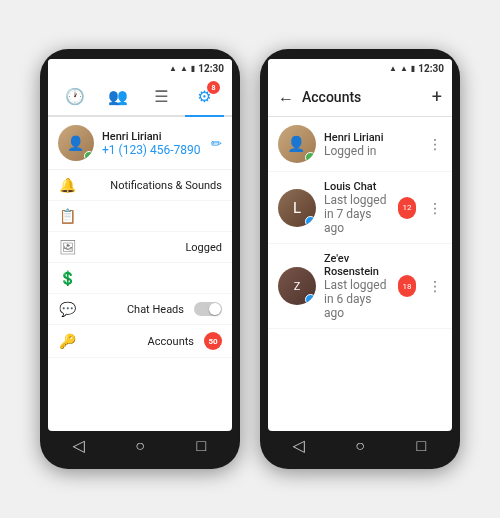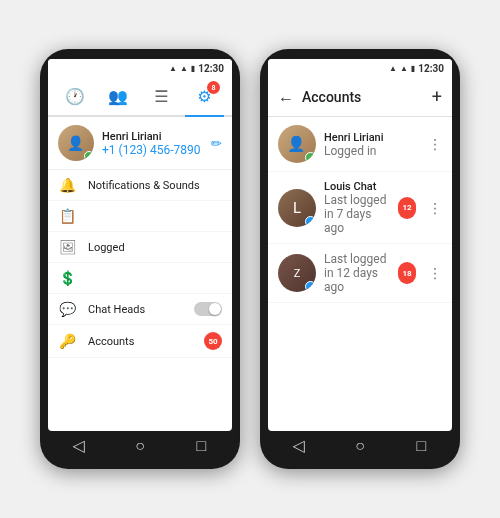--- a/index.html
+++ b/index.html
@@ -155,21 +155,21 @@
     .edit-icon { color: #2196F3; font-size: 13px; }
 
     .menu-item {
       display: flex;
       align-items: center;
       padding: 7px 10px;
       gap: 10px;
       border-bottom: 1px solid #f5f5f5;
     }
     .menu-icon { width: 20px; text-align: center; font-size: 14px; color: #757575; }
-    .menu-label { font-size: 11px; color: #212121; flex: 1; }
+    .menu-label { font-size: 11px; color: #212121; flex: 1; text-align: right; }
     .toggle {
       width: 28px;
       height: 14px;
       background: #ccc;
       border-radius: 7px;
       position: relative;
     }
     .toggle::after {
       content: '';
       position: absolute;
@@ -226,21 +226,21 @@
       border-radius: 50%;
       border: 1.5px solid white;
     }
     .account-info { flex: 1; }
     .account-name { font-size: 11px; font-weight: 500; color: #212121; }
     .account-status { font-size: 12px; color: #757575; }
     .msg-badge {
       background: #f44336;
       color: white;
       font-size: 8px;
-      font-weight: bold;
+      font-weight: normal;
       min-width: 18px;
       height: 22px;
       border-radius: 9px;
       display: flex;
       align-items: center;
       justify-content: center;
       padding: 0 3px;
     }
     .more-icon { color: #757575; font-size: 14px; margin-left: 4px; }
   </style>
@@ -358,21 +358,22 @@
       <span class="msg-badge">12</span>
       <span class="more-icon">⋮</span>
     </div>
 
     <div class="account-item">
       <div class="account-avatar">
         <div class="account-avatar-img" style="background: linear-gradient(135deg,#795548,#4e342e); color:white; font-size:11px;">Z</div>
         <div class="account-online" style="background:#2196F3;"></div>
       </div>
       <div class="account-info">
-        <div class="account-status">Last logged in 12 days ago</div>
+        <div class="account-name">Ze'ev Rosenstein</div>
+        <div class="account-status">Last logged in 6 days ago</div>
       </div>
       <span class="msg-badge">18</span>
       <span class="more-icon">⋮</span>
     </div>
   </div>
 
   <div class="nav-bar">
     <span class="nav-btn">◁</span>
     <span class="nav-btn">○</span>
     <span class="nav-btn">□</span>

